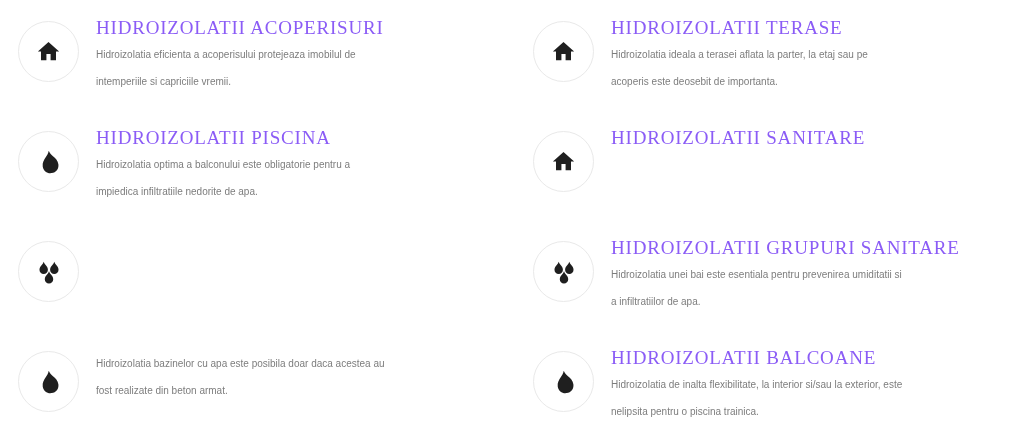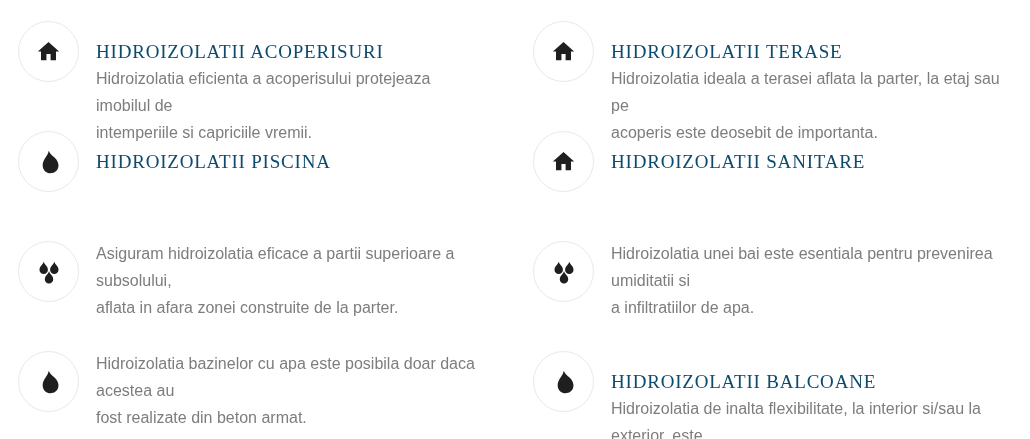--- a/index.html
+++ b/index.html
@@ -39,27 +39,26 @@
   .service-text {
     margin-left: 17px;
     max-width: 392px;
   }
   .service-title {
     font-family: "Liberation Serif", "DejaVu Serif", serif;
     font-size: 19px;
     font-weight: 400;
     line-height: 21px;
     letter-spacing: 0.8px;
-    color: #0c4a6e;
+    color: #8b5cf6;
     white-space: nowrap;
-    margin-top: 24px;
   }
   .service-desc {
     margin-top: 3px;
-    font-size: 16px;
+    font-size: 10px;
     line-height: 27px;
     color: #7d7d7d;
     white-space: pre-line;
   }
 </style>
 </head>
 <body>
 
 <svg width="0" height="0" style="position:absolute" aria-hidden="true">
   <defs>
@@ -106,20 +105,22 @@
   </div>
 
   <div class="service-item">
     <div class="icon-circle">
       <svg class="icon-drop" fill="#1f1f1f">
           <use href="#sym-drop"></use>
         </svg>
     </div>
     <div class="service-text">
       <h3 class="service-title">HIDROIZOLATII PISCINA</h3>
+      <p class="service-desc">Hidroizolatia optima a balconului este obligatorie pentru a
+impiedica infiltratiile nedorite de apa.</p>
     </div>
   </div>
 
   <div class="service-item">
     <div class="icon-circle">
       <svg class="icon-home" fill="#1f1f1f">
           <use href="#sym-home"></use>
         </svg>
     </div>
     <div class="service-text">
@@ -127,32 +128,31 @@
     </div>
   </div>
 
   <div class="service-item">
     <div class="icon-circle">
       <svg class="icon-drops" fill="#1f1f1f">
           <use href="#sym-drops"></use>
         </svg>
     </div>
     <div class="service-text">
-      <p class="service-desc">Asiguram hidroizolatia eficace a partii superioare a subsolului,
-aflata in afara zonei construite de la parter.</p>
     </div>
   </div>
 
   <div class="service-item">
     <div class="icon-circle">
       <svg class="icon-drops" fill="#1f1f1f">
           <use href="#sym-drops"></use>
         </svg>
     </div>
     <div class="service-text">
+      <h3 class="service-title">HIDROIZOLATII GRUPURI SANITARE</h3>
       <p class="service-desc">Hidroizolatia unei bai este esentiala pentru prevenirea umiditatii si
 a infiltratiilor de apa.</p>
     </div>
   </div>
 
   <div class="service-item">
     <div class="icon-circle">
       <svg class="icon-drop" fill="#1f1f1f">
           <use href="#sym-drop"></use>
         </svg>

